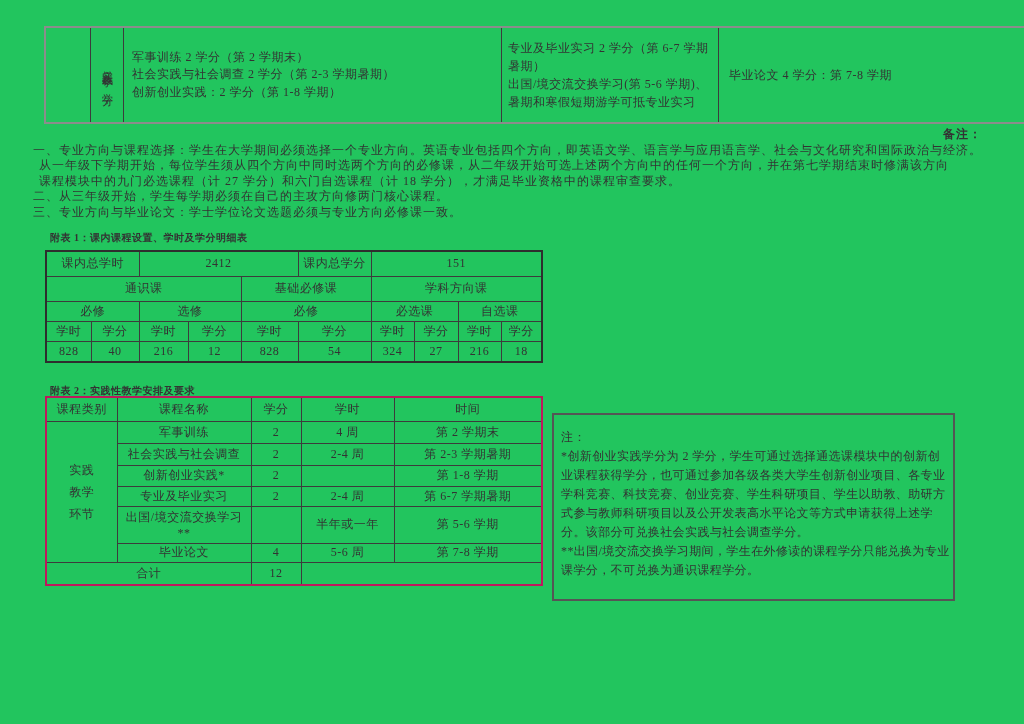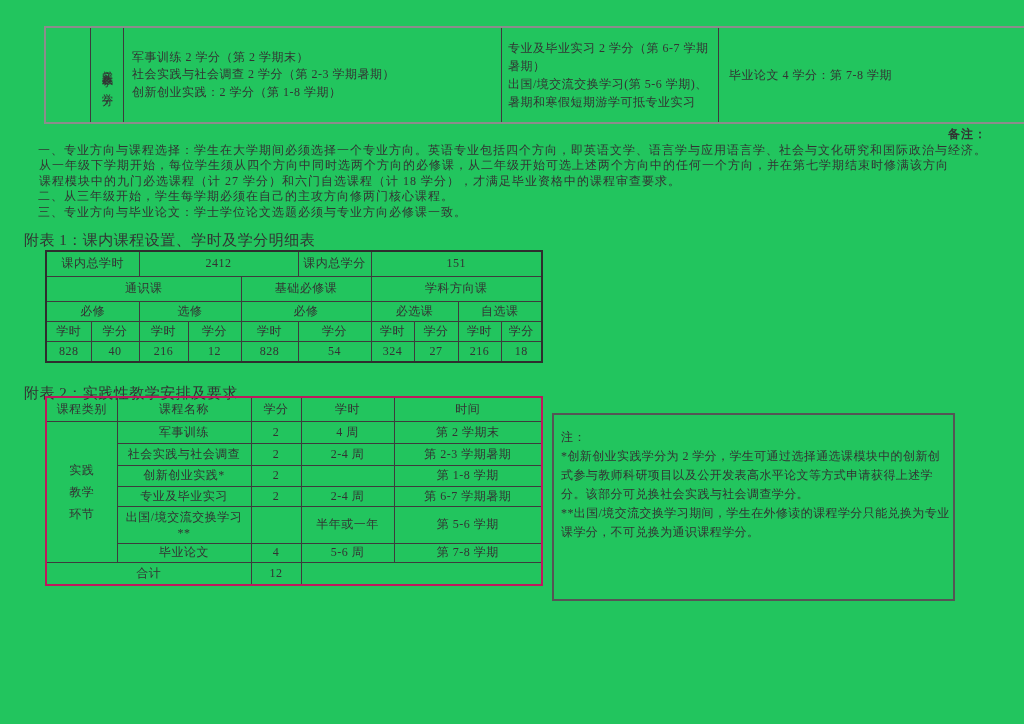--- a/index.html
+++ b/index.html
@@ -24,25 +24,25 @@
     writing-mode:vertical-rl;text-orientation:mixed;
     margin:0 auto;font-size:11px;letter-spacing:2px;line-height:1;
   }
   .t-top .cell-practice{width:365px;padding-left:8px;line-height:17.5px;}
   .t-top .cell-intern{width:206px;padding-left:6px;line-height:18px;}
   .t-top .cell-thesis{width:297px;padding-left:10px;}
 
   
   .remarks{position:absolute;left:33px;top:127px;line-height:15.6px;letter-spacing:1px;white-space:nowrap;}
   .remarks .heading{font-weight:bold;text-align:right;}
-  .remarks .l-num{margin-left:5px;}
+  .remarks .l-num{}
   .remarks .l-cont{margin-left:6px;}
 
   
-  .appx-title{position:absolute;left:24px;font-weight:normal;font-size:15px;letter-spacing:0.5px;white-space:nowrap;}
+  .appx-title{position:absolute;left:50px;font-weight:bold;font-size:10px;letter-spacing:0.5px;white-space:nowrap;}
   .appx1-title{top:231px;}
   .appx2-title{top:384px;}
 
   
   .t1{position:absolute;left:45px;top:250px;width:496px;border:2px solid #2e2e2e;}
   .t1 td{text-align:center;vertical-align:middle;letter-spacing:0.5px;}
 
   
   .t2{position:absolute;left:45px;top:396px;width:496px;border:2px solid #be185d;}
   .t2 td{text-align:center;vertical-align:middle;letter-spacing:0.5px;}
@@ -221,19 +221,21 @@
       <td colspan="2">合计</td>
       <td>12</td>
       <td colspan="2"></td>
     </tr>
   </tbody>
     </table>
 
   <div class="panel">
     <div>注：</div>
     <div>*创新创业实践学分为 2 学分，学生可通过选择通选课模块中的创新创</div>
+    <div>业课程获得学分，也可通过参加各级各类大学生创新创业项目、各专业</div>
+    <div>学科竞赛、科技竞赛、创业竞赛、学生科研项目、学生以助教、助研方</div>
     <div>式参与教师科研项目以及公开发表高水平论文等方式申请获得上述学</div>
     <div>分。该部分可兑换社会实践与社会调查学分。</div>
     <div>**出国/境交流交换学习期间，学生在外修读的课程学分只能兑换为专业</div>
     <div>课学分，不可兑换为通识课程学分。</div>
   </div>
 
 </div>
 
 </body></html>

